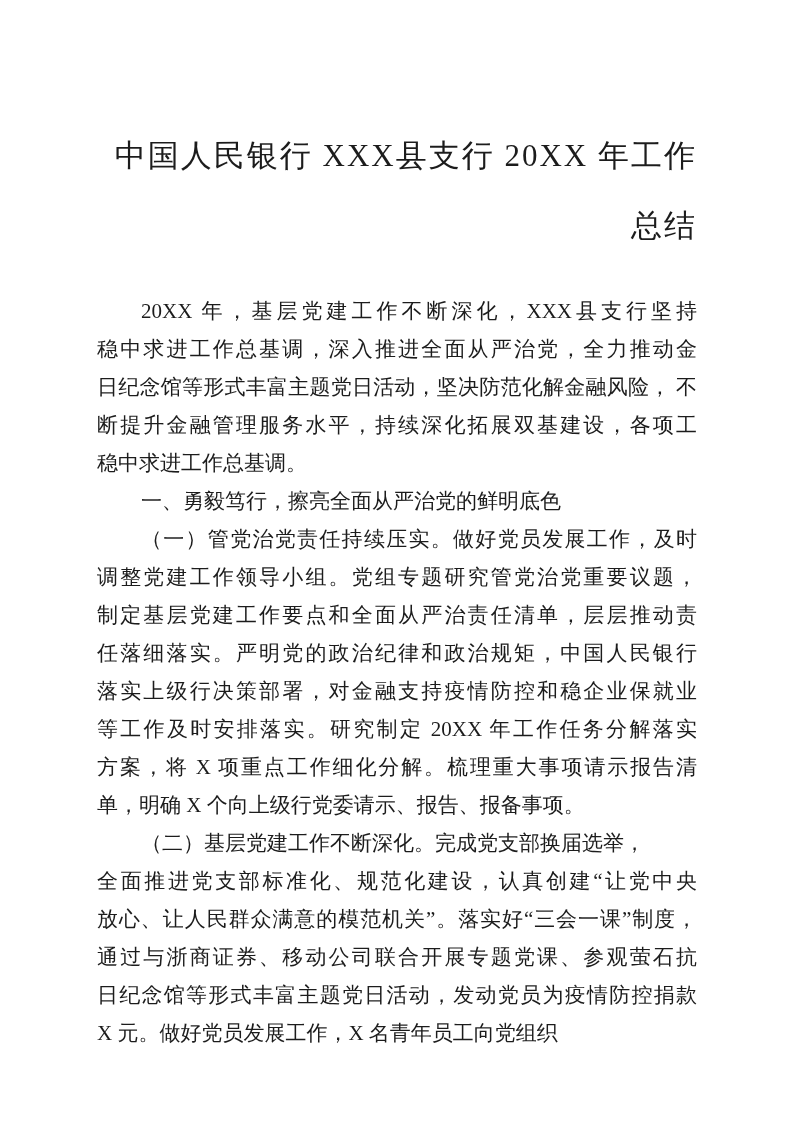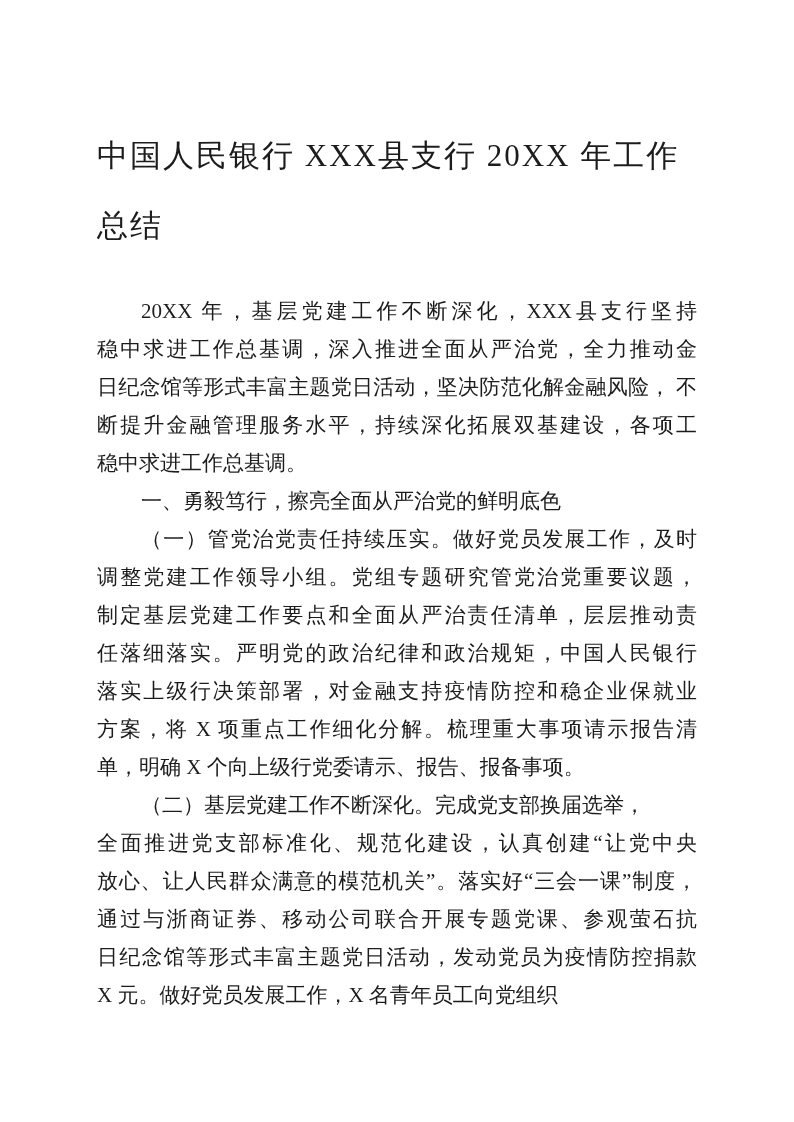--- a/index.html
+++ b/index.html
@@ -12,21 +12,21 @@
     overflow: hidden;
   }
   .page {
     position: absolute; top: 0; left: 0;
     width: 794px; height: 1122px;
     background: #ffffff;
   }
   .doc-title {
     position: absolute;
     top: 121px; left: 97px; width: 600px;
-    text-align: left;
+    text-align: right;
     font-size: 31px;
     font-weight: 400;
     line-height: 70px;
     letter-spacing: 2px;
   }
   .doc-body {
     position: absolute;
     top: 292px; left: 97px; width: 600px;
     font-size: 21px;
     line-height: 38px;
@@ -68,20 +68,21 @@
     </div>
 
     <div class="ln ind heading">一、勇毅笃行，擦亮全面从严治党的鲜明底色</div>
 
     <div>
       <div class="ln ind">（一）管党治党责任持续压实。做好党员发展工作，及时</div>
       <div class="ln">调整党建工作领导小组。党组专题研究管党治党重要议题，</div>
       <div class="ln">制定基层党建工作要点和全面从严治责任清单，层层推动责</div>
       <div class="ln">任落细落实。严明党的政治纪律和政治规矩，中国人民银行</div>
       <div class="ln">落实上级行决策部署，对金融支持疫情防控和稳企业保就业</div>
+      <div class="ln">等工作及时安排落实。研究制定 20XX 年工作任务分解落实</div>
       <div class="ln">方案，将 X 项重点工作细化分解。梳理重大事项请示报告清</div>
       <div class="ln noj">单，明确 X 个向上级行党委请示、报告、报备事项。</div>
     </div>
 
     <div>
       <div class="ln ind noj">（二）基层党建工作不断深化。完成党支部换届选举，</div>
       <div class="ln">全面推进党支部标准化、规范化建设，认真创建“让党中央</div>
       <div class="ln">放心、让人民群众满意的模范机关”。落实好“三会一课”制度，</div>
       <div class="ln">通过与浙商证券、移动公司联合开展专题党课、参观萤石抗</div>
       <div class="ln">日纪念馆等形式丰富主题党日活动，发动党员为疫情防控捐款</div>

